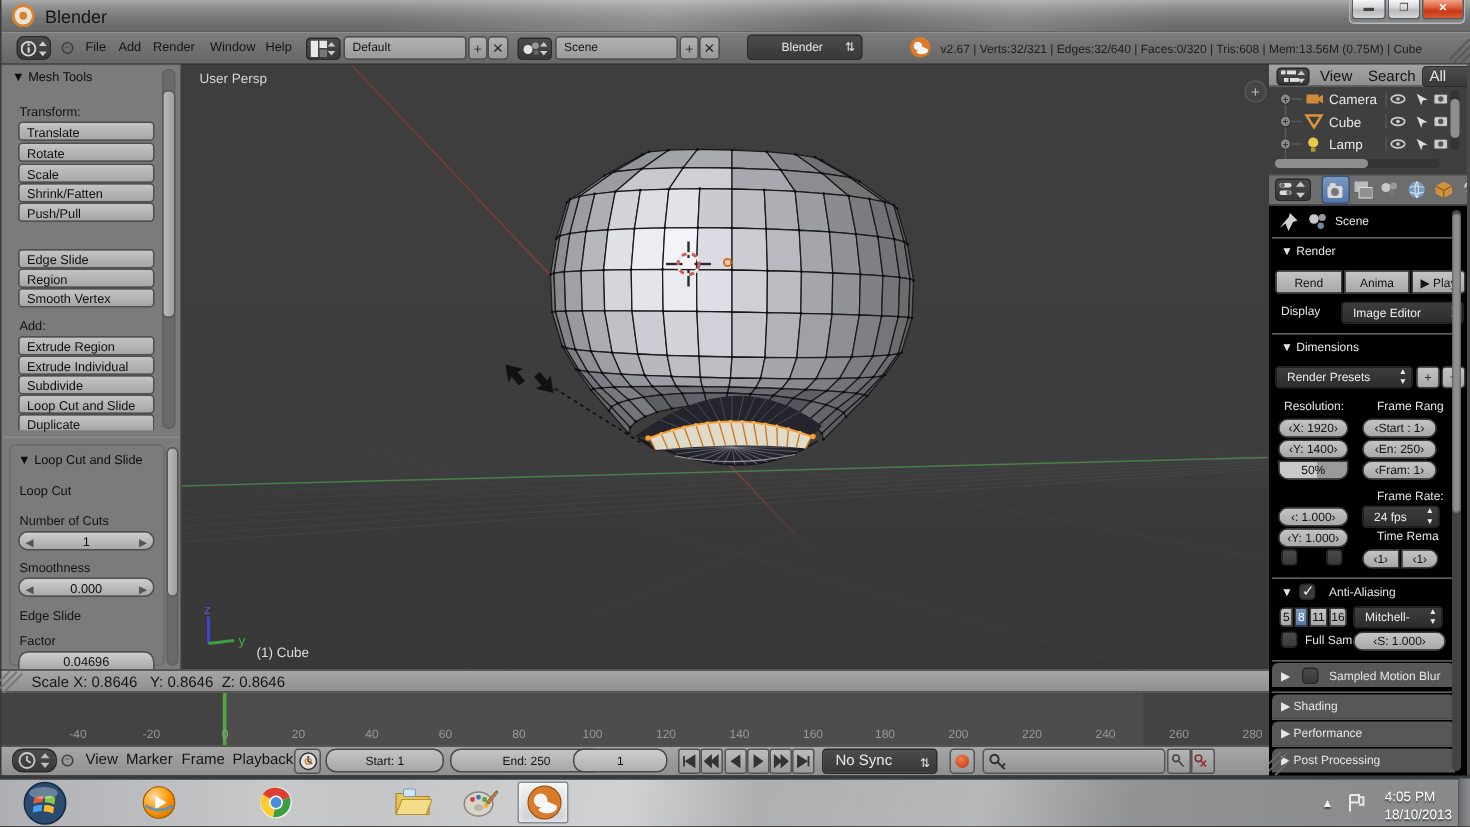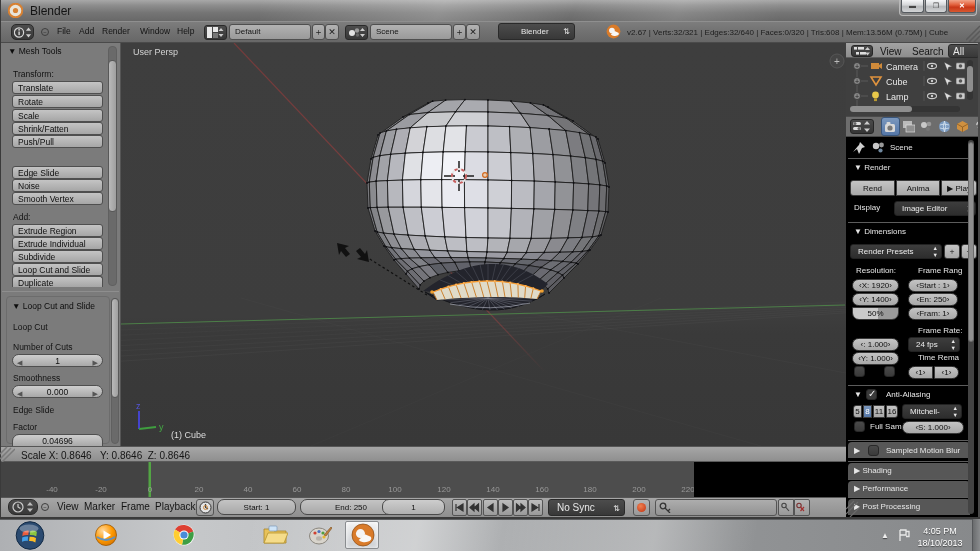--- a/index.html
+++ b/index.html
@@ -46,21 +46,21 @@
 .pfield { position:absolute; height:13px; background:linear-gradient(180deg,#c4c4c4,#a8a8a8); border:1px solid #3a3a3a;
   border-radius:7px; color:#111; font-size:8px; text-align:center; line-height:12px; }
 .pdark { position:absolute; height:15px; background:linear-gradient(180deg,#3d3d3d,#2d2d2d); border:1px solid #222;
   border-radius:3px; color:#ececec; font-size:8px; line-height:14px; padding-left:7px; }
 .psep { position:absolute; left:0px; width:124px; height:1px; background:#444; border-bottom:1px solid #5c5c5c; }
 .chk { position:absolute; width:11px; height:11px; background:linear-gradient(180deg,#4a4a4a,#3a3a3a); border:1px solid #282828; border-radius:3px; }
 
 #viewport { left:121px; top:43px; width:725px; height:403px; background:#3d3d3d; overflow:hidden; }
 
 #scalebar { left:0; top:446px; width:846px; height:16px; background:linear-gradient(180deg,#a6a6a6,#8f8f8f); border-top:1px solid #565656; border-bottom:1px solid #5a5a5a; color:#151515; font-size:10px; }
-#ruler { left:0; top:462px; width:694px; height:35px; background:#a3a3a3; overflow:hidden; }
+#ruler { left:0; top:462px; width:846px; height:35px; background:#a3a3a3; overflow:hidden; }
 #timelinehdr { left:0; top:497px; width:846px; height:20px; background:linear-gradient(180deg,#a6a6a6,#8f8f8f); border-top:1px solid #565656; color:#151515; font-size:8.5px; }
 #winbottom { left:0; top:517px; width:980px; height:2px; background:#3a3a3a; }
 
 #taskbar { left:0; top:519px; width:980px; height:32px;
   background:linear-gradient(90deg,#aeb0b3 0%,#c6c8ca 18%,#bfc1c3 35%,#aaacae 55%,#919395 75%,#87898b 100%); border-top:1px solid #5c5e60; }
 #taskbar .sheen { position:absolute; left:250px; top:0; width:560px; height:32px;
   background:linear-gradient(100deg, rgba(255,255,255,0) 0%, rgba(255,255,255,.35) 30%, rgba(255,255,255,0) 45%, rgba(255,255,255,.28) 72%, rgba(255,255,255,0) 90%); }
 .taskicon { position:absolute; top:2px; width:34px; height:28px; border-radius:2px; }
 .tray { position:absolute; color:#fff; font-size:9px; text-shadow:0 1px 1px rgba(0,0,0,.5); }
 </style>
@@ -126,21 +126,21 @@
 <div class="abs" id="toolshelf"></div>
 <div class="thead" style="top:46px;">▼ Mesh Tools</div>
 <div class="tlabel" style="top:69px;">Transform:</div>
 <div class="tbtn" style="top:81px;">Translate</div>
 <div class="tbtn" style="top:95px;">Rotate</div>
 <div class="tbtn" style="top:109px;">Scale</div>
 <div class="tbtn" style="top:122px;">Shrink/Fatten</div>
 <div class="tbtn" style="top:135px;">Push/Pull</div>
 <div class="tlabel" style="top:166px;padding-left:40px;">Deform:</div>
 <div class="tbtn" style="top:166px;">Edge Slide</div>
-<div class="tbtn" style="top:179px;">Noise</div>
+<div class="tbtn" style="top:179px;">Region</div>
 <div class="tbtn" style="top:192px;">Smooth Vertex</div>
 <div class="tlabel" style="top:212px;">Add:</div>
 <div class="tbtn" style="top:224px;">Extrude Region</div>
 <div class="tbtn" style="top:237px;">Extrude Individual</div>
 <div class="tbtn" style="top:250px;">Subdivide</div>
 <div class="tbtn" style="top:263px;">Loop Cut and Slide</div>
 <div class="tbtn" style="top:276px;height:11px;border-bottom:none;border-radius:3px 3px 0 0;">Duplicate</div>
 <div class="sbtrack" style="left:108px;top:46px;width:9px;height:240px;"></div>
 <div class="sbpill" style="left:108px;top:60px;width:9px;height:152px;"></div>
 
@@ -925,14 +925,14 @@
 <svg class="abs" style="left:351px;top:523px" width="24" height="24" viewBox="0 0 17 17">
     <circle cx="8.5" cy="8.5" r="7.8" fill="#d97b2a" stroke="#8a4a12" stroke-width="0.5"></circle>
     <circle cx="6.7" cy="7.5" r="3.2" fill="#f4f4f4"></circle>
     <path d="M5.5 12 A4.5 2.6 0 0 0 14 9.8 L9.8 8 Z" fill="#f8f8f8"></path>
   </svg>
 <div class="tray" style="left:881px;top:531px;font-size:8px;color:#eee;">▲</div>
 <svg class="abs" style="left:898px;top:529px" width="12" height="13" viewBox="0 0 12 13">
     <path d="M2 1 L2 12 M2 1 L8 1 L8 6 L2 6 M8 2.5 L11 2.5 L11 7.5 L8 7.5" stroke="#e8e8e8" stroke-width="1.3" fill="none"></path>
   </svg>
 <div class="tray" style="left:916px;top:526px;width:48px;text-align:center;">4:05 PM</div>
-<div class="tray" style="left:912px;top:538px;width:56px;text-align:center;">18/10/2013</div>
+<div class="tray" style="left:912px;top:538px;width:56px;text-align:right;">18/10/2013</div>
 <div class="abs" style="left:972px;top:519px;width:8px;height:32px;background:linear-gradient(90deg,#6a6c6e,#8a8c8e);border-left:1px solid #55575a;"></div>
 
 </body></html>

